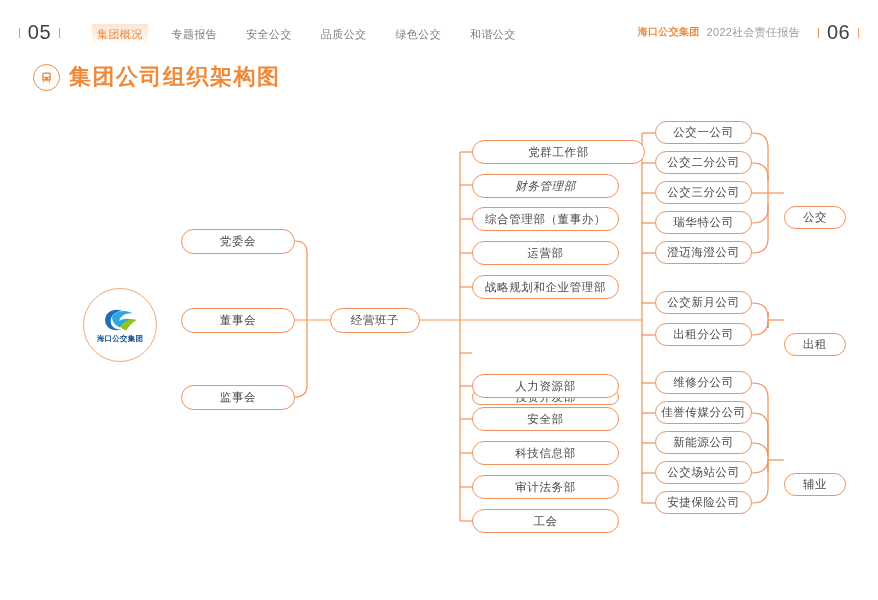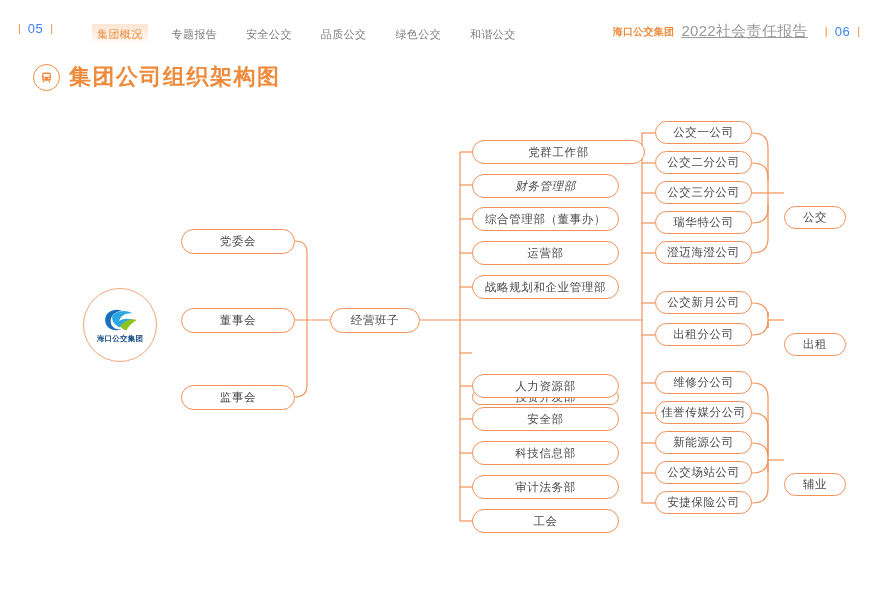--- a/index.html
+++ b/index.html
@@ -6,26 +6,26 @@
   body{
     width:878px;height:600px;background:#ffffff;
     font-family:"Liberation Sans","DejaVu Sans",sans-serif;
     overflow:hidden;position:relative;
   }
   
   .topbar{position:absolute;left:0;top:22px;width:878px;height:26px;}
   .pg-left{position:absolute;left:18px;top:0;display:flex;align-items:center;gap:7px;}
   .pg-right{position:absolute;right:18px;top:0;display:flex;align-items:center;gap:7px;}
   .pipe{color:#f08a3c;font-size:11px;line-height:1;}
-  .pgnum{color:#3b82f6;font-size:13px;font-weight:400;letter-spacing:.5px;line-height:1;}
+  .pgnum{color:#404040;font-size:20px;font-weight:400;letter-spacing:.5px;line-height:1;}
   .navitems{position:absolute;left:92px;top:2px;display:flex;align-items:center;gap:19px;}
   .navitem{font-size:11px;color:#7d7d7d;letter-spacing:.4px;padding:3px 5px;font-family:Liberation Serif, serif;}
   .navitem.active{color:#ef8a3a;background:linear-gradient(to bottom,#fbe6d4 0%,#fdf2e9 60%,#ffffff 100%);}
   .rt-brand{font-size:10px;color:#ef8a3a;font-weight:bold;letter-spacing:.3px;}
-  .rt-sub{font-size:15px;color:#9a9a9a;letter-spacing:.3px;text-decoration:underline;}
+  .rt-sub{font-size:11px;color:#9a9a9a;letter-spacing:.3px;}
 
   
   .title-row{position:absolute;left:33px;top:62px;display:flex;align-items:center;gap:9px;}
   .bus-badge{width:25px;height:25px;border:1.6px solid #ef8a3a;border-radius:50%;
     display:flex;align-items:center;justify-content:center;}
   .page-title{font-family:"DejaVu Serif","Liberation Serif",serif;font-size:22px;font-weight:bold;
     color:#ef8a3a;letter-spacing:1.5px;}
 
   
   .chart{position:absolute;left:0;top:0;width:878px;height:600px;pointer-events:none;}

